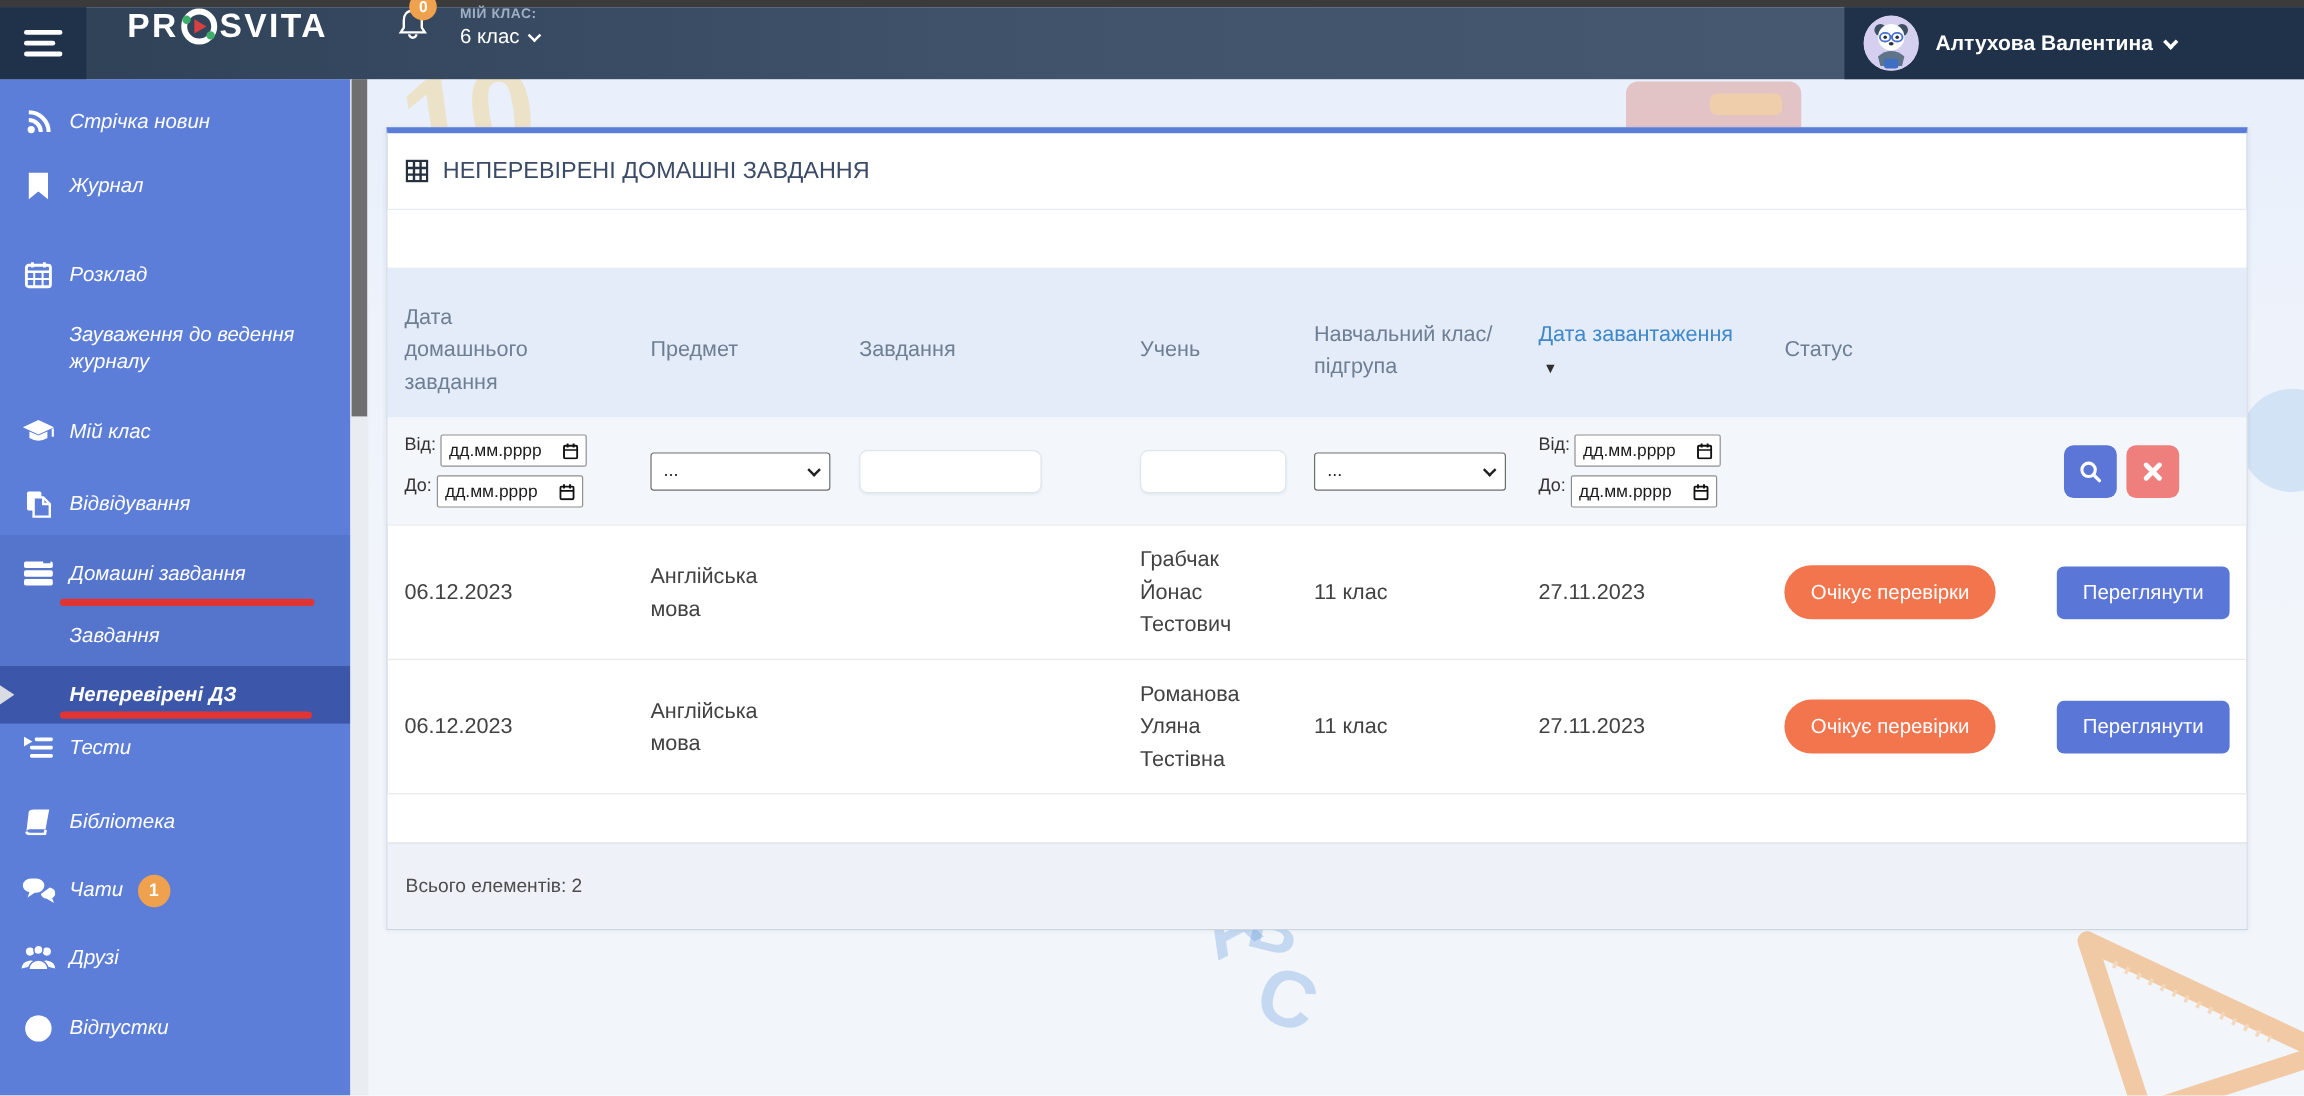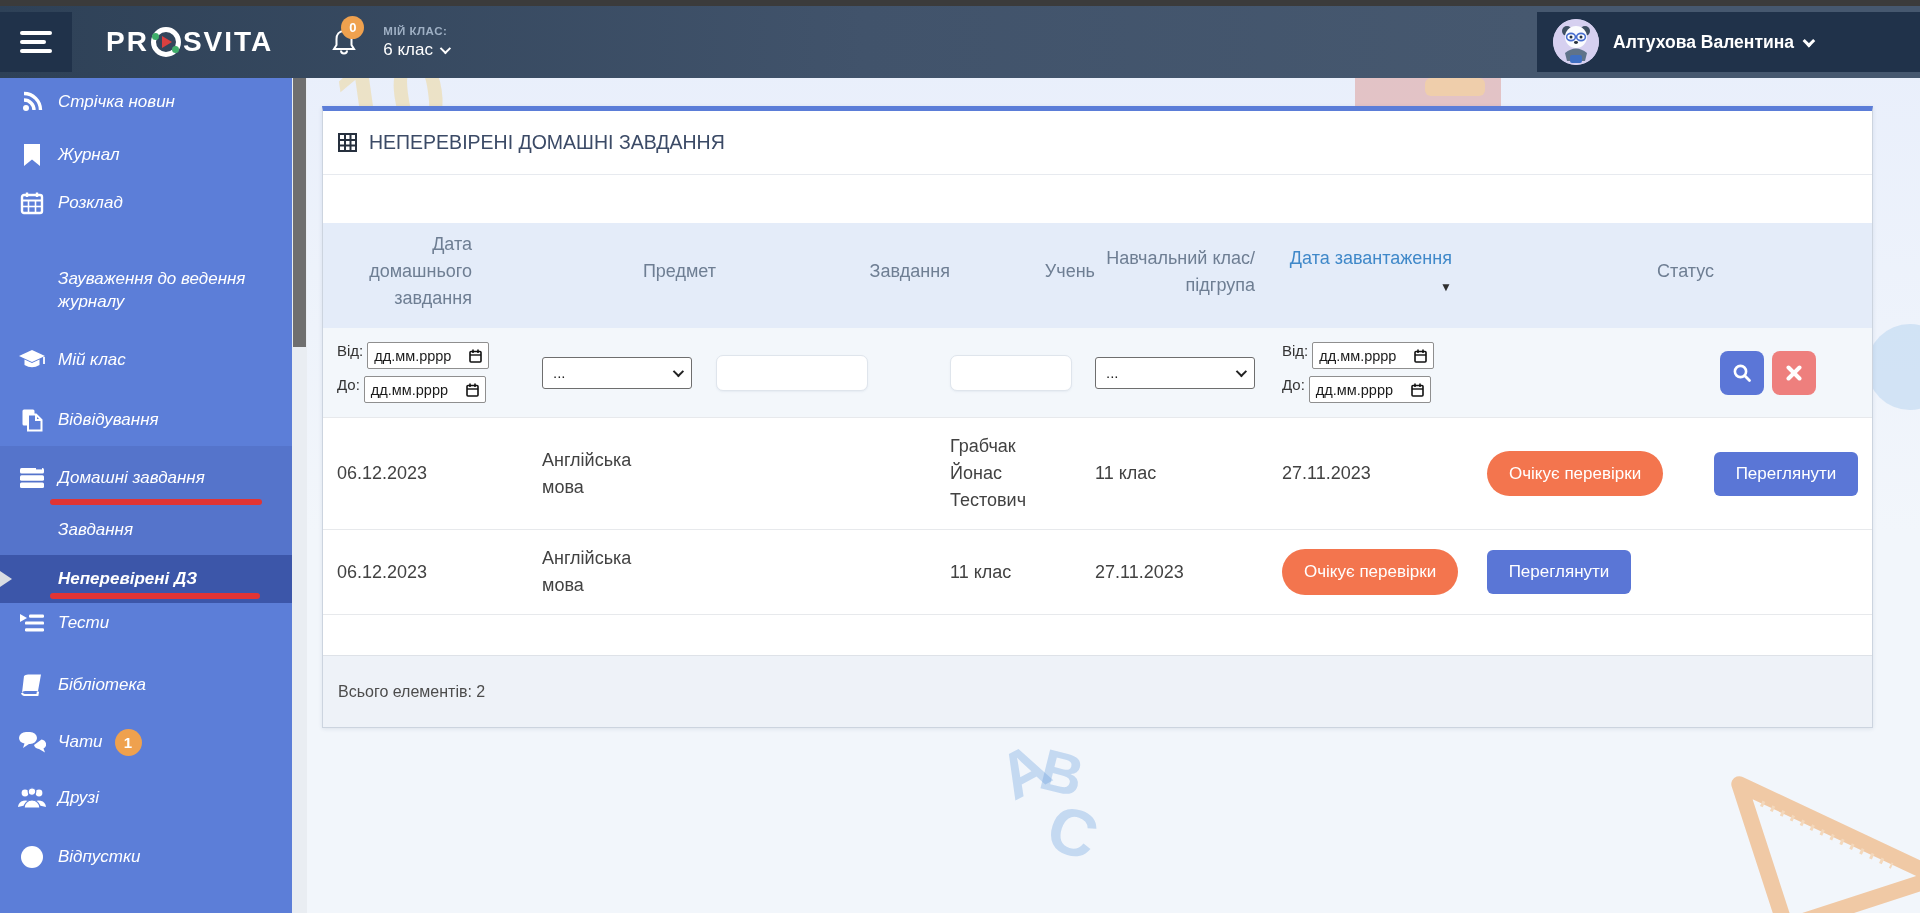--- a/index.html
+++ b/index.html
@@ -5,23 +5,23 @@
   * { margin:0; padding:0; box-sizing:border-box; }
   html,body { width:1920px; height:913px; }
   body {
     position:relative; overflow:hidden;
     font-family:"Liberation Sans","DejaVu Sans",sans-serif;
     background:#f2f6fb; color:#333;
   }
   
   .top-strip { position:absolute; top:0; left:0; width:1920px; height:6px; background:#3b3b3b; z-index:40; }
   .app-header {
-    position:absolute; top:6px; left:0; width:1920px; height:72px;
+    position:absolute; top:6px; left:0; width:1920px; height:60px;
     background:linear-gradient(90deg,#2e4157 0%,#41536b 45%,#46586f 80%);
-    display:flex; align-items:center; z-index:40;
+    display:flex; align-items:flex-start; z-index:40;
   }
   .menu-tile { width:72px; height:60px; background:#20324a; display:flex; align-items:center; justify-content:center; cursor:pointer; }
   .hamburger { width:32px; }
   .hamburger div { height:4px; background:#fff; border-radius:2px; margin:5px 0; }
   .hamburger div:nth-child(2){ width:26px; }
   .logo { margin-left:34px; display:flex; align-items:center; color:#fff; font-size:28px; font-weight:bold; letter-spacing:2px; cursor:pointer; }
   .logo-o { width:30px; height:30px; border:5px solid #fff; border-radius:50%; position:relative; margin:0 2px; }
   .logo-o .play { position:absolute; left:6px; top:4px; width:0; height:0; border-left:10px solid #d94040; border-top:6px solid transparent; border-bottom:6px solid transparent; }
   .logo-o .dot1,.logo-o .dot2 { position:absolute; width:7px; height:7px; border-radius:50%; background:#3fae6a; }
   .logo-o .dot1 { left:-4px; top:1px; } .logo-o .dot2 { right:-3px; bottom:-1px; }
@@ -67,21 +67,21 @@
   .wm-ruler { left:1420px; top:660px; opacity:.55; }
   
   .panel {
     position:absolute; left:15px; top:40px; width:1551px; z-index:5;
     background:#fff; border:1px solid #ccd4df; border-top:5px solid #5b7dd8;
     box-shadow:0 1px 4px rgba(40,60,100,.10);
   }
   .panel-title { height:64px; display:flex; align-items:center; gap:12px; padding-left:15px; border-bottom:1px solid #e7eaef; color:#3b4a66; font-size:19.5px; }
   .panel-gap { height:48px; background:#fff; }
   .tgrid { display:grid; grid-template-columns:205px 174px 234px 145px 187px 205px 227px 1fr; padding:0 14px; align-items:center; }
-  .thead { background:#e4ecf9; color:#6e7e93; font-size:18px; line-height:1.5; padding-top:8px; padding-bottom:16px;text-align:right; }
+  .thead { background:#e4ecf9; color:#6e7e93; font-size:18px; line-height:1.5; padding-top:28px; padding-bottom:16px; }
   .thead .w130 { max-width:135px; }
   .thead .w155 { max-width:160px; }
   .th-sort { color:#3f88c9; cursor:pointer; max-width:170px; }
   .sort-ic { color:#2f2f2f; font-size:12px; margin-left:4px; }
   
   .tfilter { background:#f3f7fb; padding-top:14px; padding-bottom:14px; font-size:15px; color:#333; }
   .date-stack { display:flex; flex-direction:column; gap:7px; }
   .date-row { display:flex; align-items:flex-start; gap:4px; }
   .date-input { width:122px; height:27px; background:#fff; border:1px solid #8f8f8f; border-radius:2px; display:flex; align-items:center; justify-content:space-between; padding:0 6px; font-size:14.5px; color:#1b1b1b; cursor:text; }
   .sel { height:32px; background:#fff; border:1px solid #6e6e6e; border-radius:3px; display:flex; align-items:center; justify-content:space-between; padding:0 10px; font-size:15px; color:#222; cursor:pointer; }
@@ -183,21 +183,21 @@
       <span class="sb-label">Стрічка новин</span>
   </div>
   <div class="sb-item" style="top:65px;">
     <span class="sb-icon">
       <svg width="20" height="24" viewBox="0 0 20 24">
           <path d="M2 1 L18 1 L18 23 L10 16.5 L2 23 Z" fill="#fff"></path>
         </svg>
     </span>
       <span class="sb-label">Журнал</span>
   </div>
-  <div class="sb-item" style="top:113px;">
+  <div class="sb-item" style="top:139px;">
     <span class="sb-icon">
       <svg width="24" height="24" viewBox="0 0 24 24">
           <rect x="2" y="4" width="20" height="18" rx="2" fill="none" stroke="#fff" stroke-width="2.4"></rect>
           <line x1="7" y1="1.5" x2="7" y2="6" stroke="#fff" stroke-width="2.4"></line>
           <line x1="17" y1="1.5" x2="17" y2="6" stroke="#fff" stroke-width="2.4"></line>
           <line x1="2" y1="9.5" x2="22" y2="9.5" stroke="#fff" stroke-width="2"></line>
           <line x1="8.5" y1="10" x2="8.5" y2="22" stroke="#fff" stroke-width="1.6"></line>
           <line x1="15.5" y1="10" x2="15.5" y2="22" stroke="#fff" stroke-width="1.6"></line>
           <line x1="2" y1="15.5" x2="22" y2="15.5" stroke="#fff" stroke-width="1.6"></line>
         </svg>
@@ -444,20 +444,21 @@
       <div>11 клас</div>
       <div>27.11.2023</div>
       <div><span class="pill">Очікує перевірки</span></div>
       <div><button class="btn-view">Переглянути</button></div>
     </div>
 
     <div class="tgrid trow">
       <div>06.12.2023</div>
       <div class="cell-wrap-2">Англійська мова</div>
       <div></div>
+      <div class="cell-wrap-3">Романова Уляна Тестівна</div>
       <div>11 клас</div>
       <div>27.11.2023</div>
       <div><span class="pill">Очікує перевірки</span></div>
       <div><button class="btn-view">Переглянути</button></div>
     </div>
 
     <div class="tstrip"></div>
     <div class="tfooter">
       <span>Всього елементів: 2</span>
     </div>

